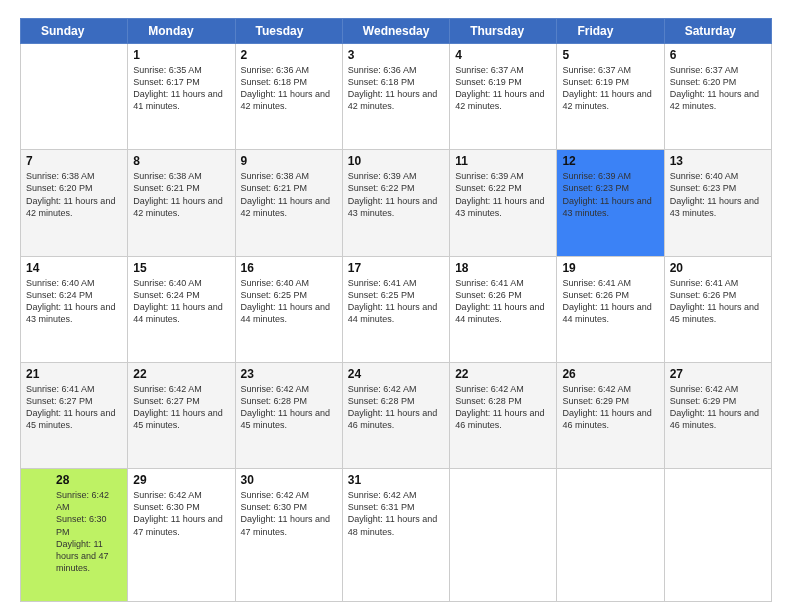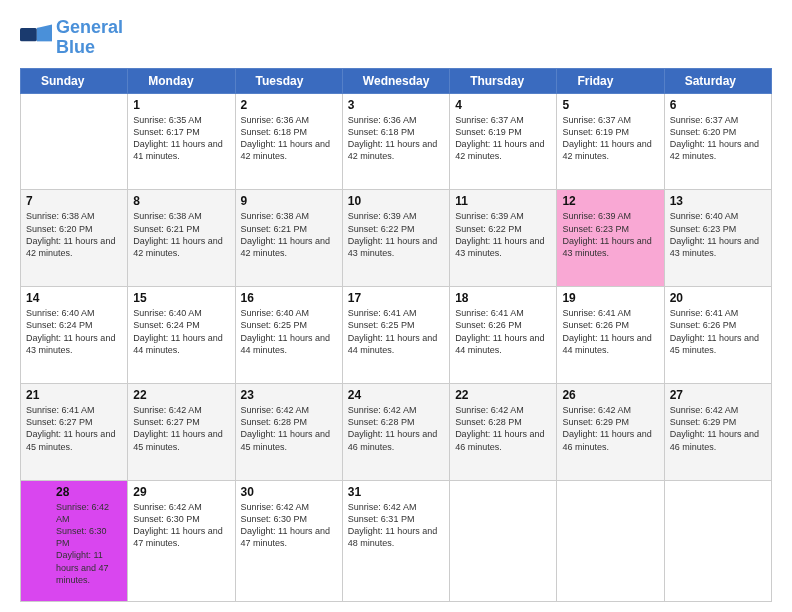--- a/index.html
+++ b/index.html
@@ -99,37 +99,20 @@
       background: #ffffff;
     }
     tr:first-child th {
       background: #3a6bbf;
     }
   </style>
 </head>
 <body>
 
 <div class="page">
-  <div class="header">
-    <div class="logo-container">
-      <svg class="logo-icon" viewBox="0 0 38 32" xmlns="http://www.w3.org/2000/svg">
-        <rect x="0" y="4" width="20" height="16" rx="2" fill="#1a3a6e"></rect>
-        <polygon points="20,4 38,4 38,20 20,20" fill="#4a90d9"></polygon>
-        <polygon points="20,4 38,0 38,4" fill="#4a90d9"></polygon>
-      </svg>
-      <div class="logo-text">
-        <div><span>General</span></div>
-        <div style="color:#4a90d9">Blue</div>
-      </div>
-    </div>
-    <div class="title-area">
-      <div class="month-title"></div>
-      <div class="subtitle"></div>
-    </div>
-  </div>
 
   <table class="calendar">
     <thead>
       <tr>
       <th>Sunday</th>
           <th>Monday</th>
           <th>Tuesday</th>
           <th>Wednesday</th>
           <th>Thursday</th>
           <th>Friday</th>
@@ -178,21 +161,21 @@
             <div class="cell-content">Sunrise: 6:38 AM<br>Sunset: 6:21 PM<br>Daylight: 11 hours and 42 minutes.</div>
           </td>
           <td style="background: rgb(244, 244, 244); margin-top: 12px;">
             <span class="day-number">10</span>
             <div class="cell-content">Sunrise: 6:39 AM<br>Sunset: 6:22 PM<br>Daylight: 11 hours and 43 minutes.</div>
           </td>
           <td style="background: rgb(244, 244, 244);">
             <span class="day-number">11</span>
             <div class="cell-content">Sunrise: 6:39 AM<br>Sunset: 6:22 PM<br>Daylight: 11 hours and 43 minutes.</div>
           </td>
-          <td style="background: #f9a8d4; margin-left: 16px;">
+          <td style="background: #3b82f6; margin-left: 16px;">
             <span class="day-number">12</span>
             <div class="cell-content">Sunrise: 6:39 AM<br>Sunset: 6:23 PM<br>Daylight: 11 hours and 43 minutes.</div>
           </td>
           <td style="background: rgb(244, 244, 244);">
             <span class="day-number">13</span>
             <div class="cell-content">Sunrise: 6:40 AM<br>Sunset: 6:23 PM<br>Daylight: 11 hours and 43 minutes.</div>
           </td>
         </tr>
         <tr>
           <td style="background: rgb(255, 255, 255);">
@@ -248,21 +231,21 @@
           <td style="background: rgb(244, 244, 244);">
             <span class="day-number">26</span>
             <div class="cell-content">Sunrise: 6:42 AM<br>Sunset: 6:29 PM<br>Daylight: 11 hours and 46 minutes.</div>
           </td>
           <td style="background: rgb(244, 244, 244);">
             <span class="day-number">27</span>
             <div class="cell-content">Sunrise: 6:42 AM<br>Sunset: 6:29 PM<br>Daylight: 11 hours and 46 minutes.</div>
           </td>
         </tr>
         <tr>
-          <td style="background: #d946ef; padding-left: 35px;">
+          <td style="background: #bef264; padding-left: 35px;">
             <span class="day-number">28</span>
             <div class="cell-content">Sunrise: 6:42 AM<br>Sunset: 6:30 PM<br>Daylight: 11 hours and 47 minutes.</div>
           </td>
           <td style="background: rgb(255, 255, 255);">
             <span class="day-number">29</span>
             <div class="cell-content">Sunrise: 6:42 AM<br>Sunset: 6:30 PM<br>Daylight: 11 hours and 47 minutes.</div>
           </td>
           <td style="background: rgb(255, 255, 255);">
             <span class="day-number">30</span>
             <div class="cell-content">Sunrise: 6:42 AM<br>Sunset: 6:30 PM<br>Daylight: 11 hours and 47 minutes.</div>

